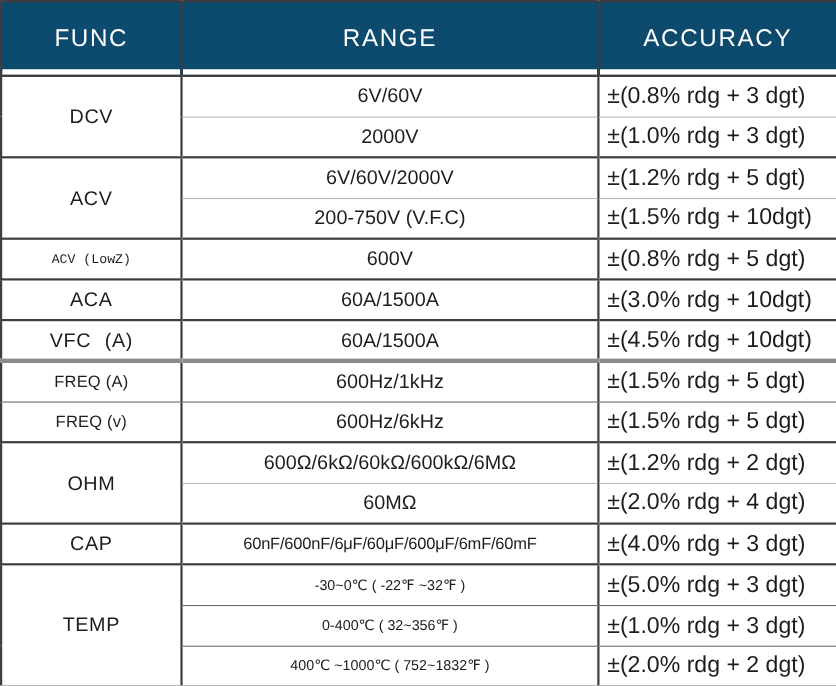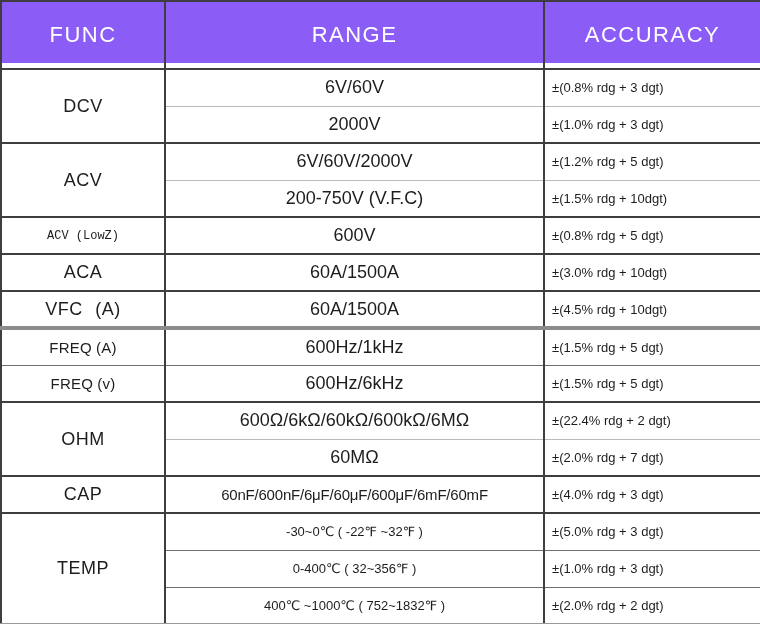--- a/index.html
+++ b/index.html
@@ -11,21 +11,21 @@
     border:2px solid #3f3d40;
     border-bottom:3px solid #9a989a;
     color:#1d1d1f;
   }
   col.c-func{width:164px;}
   col.c-range{width:379px;}
   col.c-acc{width:217px;}
   th,td{border-left:2px solid #3f3d40;vertical-align:middle;padding:0;}
   th{
     height:66px;
-    background:#8b5cf6;
+    background:#0c4a6e;
     color:#ffffff;
     font-weight:400;
     font-size:22px;
     letter-spacing:1.5px;
     box-shadow:inset 0 -5px 0 #ffffff;
     border-bottom:2px solid #3f3d40;
   }
   tr.datarow{height:37px;}
   td{text-align:center;font-size:18px;}
   
@@ -34,21 +34,21 @@
   td.bm{border-bottom:1px solid #6f6f6f;}   
   td.bt{border-bottom:4px solid #8d8b8d;}   
   td.bn{border-bottom:none;}
   
   td.func{font-size:18px;letter-spacing:0.5px;}
   td.func-sm{font-size:12px;letter-spacing:0;font-family:Liberation Mono, monospace;}
   td.func-freq{font-size:15px;letter-spacing:0.2px;}
   td.func-vfc{word-spacing:7px;}
   td.range-sm{font-size:15px;letter-spacing:-0.2px;}
   td.range-temp{font-size:13px;}
-  td.acc{text-align:left;padding-left:7px;font-size:13px;}
+  td.acc{text-align:left;padding-left:7px;font-size:21px;}
 </style>
 </head>
 <body>
 
 <table class="spec">
   <colgroup>
     <col class="c-func">
       <col class="c-range">
       <col class="c-acc">
   </colgroup>
@@ -99,25 +99,25 @@
       <td class="acc bm">±(1.5% rdg + 5 dgt)</td>
     </tr>
     <tr class="datarow">
       <td class="func func-freq bd">FREQ (v)</td>
       <td class="range bd">600Hz/6kHz</td>
       <td class="acc bd">±(1.5% rdg + 5 dgt)</td>
     </tr>
     <tr class="datarow">
       <td class="func bd" rowspan="2">OHM</td>
       <td class="range bl">600Ω/6kΩ/60kΩ/600kΩ/6MΩ</td>
-      <td class="acc bl">±(22.4% rdg + 2 dgt)</td>
+      <td class="acc bl">±(1.2% rdg + 2 dgt)</td>
     </tr>
     <tr class="datarow">
       <td class="range bd">60MΩ</td>
-      <td class="acc bd">±(2.0% rdg + 7 dgt)</td>
+      <td class="acc bd">±(2.0% rdg + 4 dgt)</td>
     </tr>
     <tr class="datarow">
       <td class="func bd">CAP</td>
       <td class="range range-sm bd">60nF/600nF/6μF/60μF/600μF/6mF/60mF</td>
       <td class="acc bd">±(4.0% rdg + 3 dgt)</td>
     </tr>
     <tr class="datarow">
       <td class="func bn" rowspan="3">TEMP</td>
       <td class="range range-temp bm">-30~0℃ ( -22℉ ~32℉ )</td>
       <td class="acc bm">±(5.0% rdg + 3 dgt)</td>

